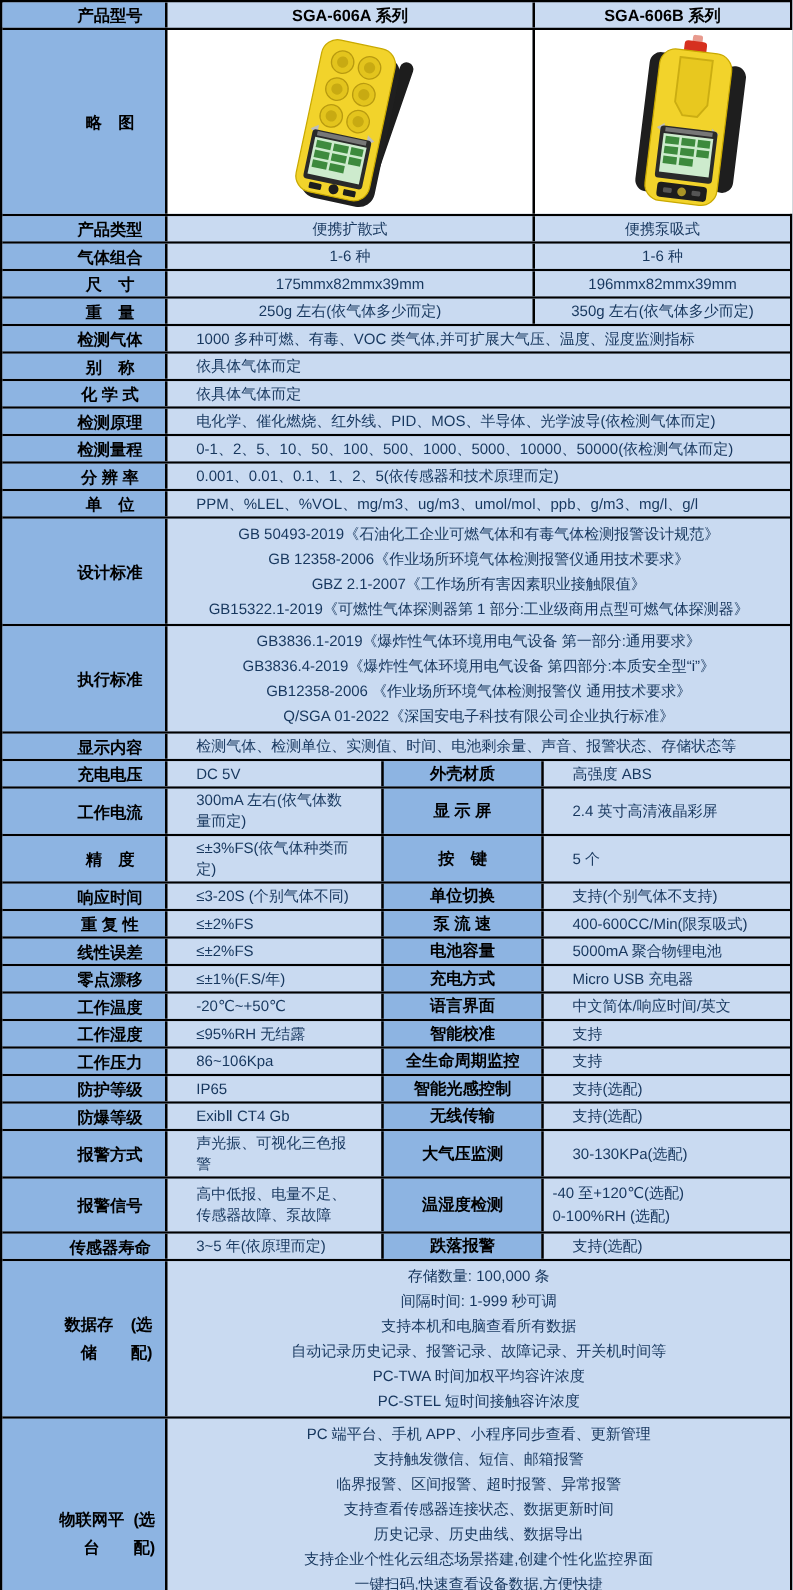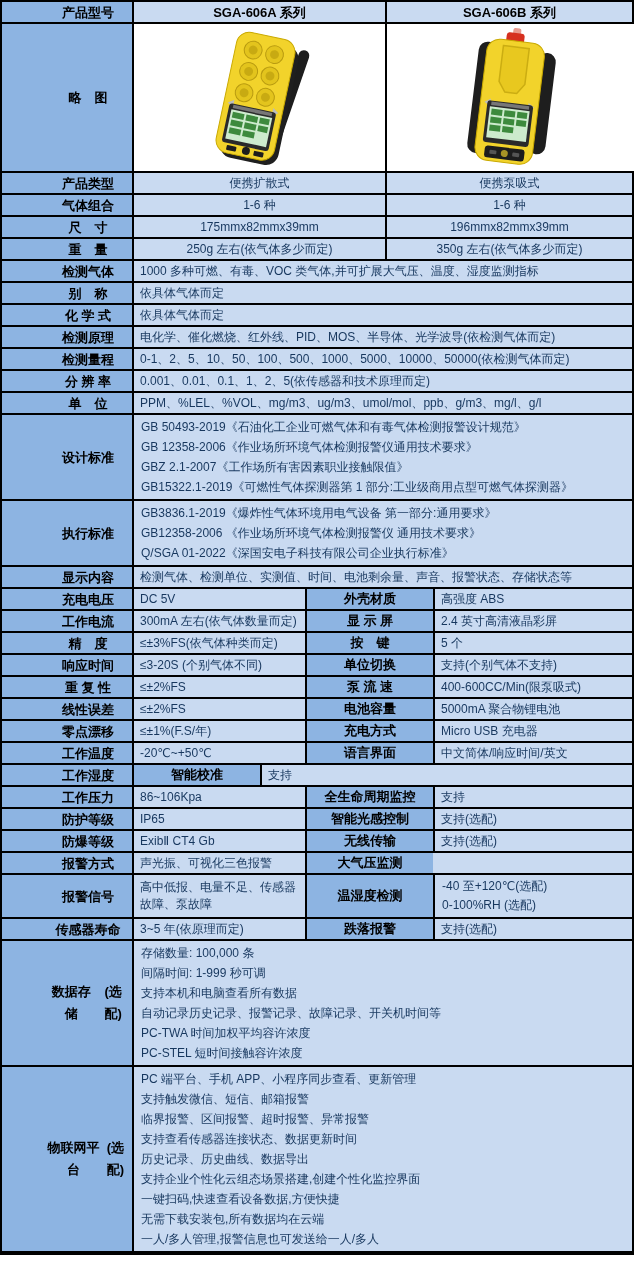--- a/index.html
+++ b/index.html
@@ -28,32 +28,32 @@
     font-size:13px;
     justify-content:center;
     text-align:center;
     padding:1px 2px;
     line-height:17px;
   }
   .val{
     background:#C9DAF1;
     color:#17375E;
     font-size:12px;
-    padding:1px 6px;
+    padding:1px 23px;
     line-height:17px;
   }
   .ctr{justify-content:center;text-align:center;padding:1px 2px;}
-  .w2{width:253px;flex:none;}
+  .w2{width:294px;flex:none;}
   .w3{flex:1;}
   .p2{width:173px;flex:none;}
   .p3{width:128px;flex:none;background:#8DB4E2;color:#000;font-weight:bold;font-size:13px;justify-content:center;text-align:center;padding:1px 2px;}
   .p4{flex:1;}
   .hd{font-weight:bold;color:#000;font-size:13px;}
   .lines{display:block;padding:2px 7px;}
-  .lines .ln{line-height:20px;white-space:nowrap;}
+  .lines .ln{line-height:20px;white-space:nowrap;text-align:center;}
   .stack{flex-direction:row;justify-content:center;line-height:22px;}
   .img-cell{background:#ffffff;justify-content:center;align-items:center;padding:0;}
   .r-sketch{height:147px;}
   .two-line{display:block;padding:2px 7px;}
   .two-line .ln{line-height:19px;white-space:nowrap;}
 </style>
 </head>
 <body>
 
 <div class="sheet">
@@ -199,20 +199,21 @@
       <div class="ln">GB 12358-2006《作业场所环境气体检测报警仪通用技术要求》</div>
       <div class="ln">GBZ 2.1-2007《工作场所有害因素职业接触限值》</div>
       <div class="ln">GB15322.1-2019《可燃性气体探测器第 1 部分:工业级商用点型可燃气体探测器》</div>
     </div>
   </div>
 
   <div class="row">
     <div class="c lab">执行标准</div>
     <div class="c val w3 lines">
       <div class="ln">GB3836.1-2019《爆炸性气体环境用电气设备 第一部分:通用要求》</div>
+      <div class="ln">GB3836.4-2019《爆炸性气体环境用电气设备 第四部分:本质安全型“i”》</div>
       <div class="ln">GB12358-2006 《作业场所环境气体检测报警仪 通用技术要求》</div>
       <div class="ln">Q/SGA 01-2022《深国安电子科技有限公司企业执行标准》</div>
     </div>
   </div>
 
   <div class="row">
     <div class="c lab">显示内容</div>
     <div class="c val w3">检测气体、检测单位、实测值、时间、电池剩余量、声音、报警状态、存储状态等</div>
   </div>
 
@@ -259,20 +260,21 @@
     <div class="c val p4">Micro USB 充电器</div>
   </div>
   <div class="row">
     <div class="c lab">工作温度</div>
     <div class="c val p2">-20℃~+50℃</div>
     <div class="c p3">语言界面</div>
     <div class="c val p4">中文简体/响应时间/英文</div>
   </div>
   <div class="row">
     <div class="c lab">工作湿度</div>
+    <div class="c val p2">≤95%RH 无结露</div>
     <div class="c p3">智能校准</div>
     <div class="c val p4">支持</div>
   </div>
   <div class="row">
     <div class="c lab">工作压力</div>
     <div class="c val p2">86~106Kpa</div>
     <div class="c p3">全生命周期监控</div>
     <div class="c val p4">支持</div>
   </div>
   <div class="row">
@@ -284,20 +286,21 @@
   <div class="row">
     <div class="c lab">防爆等级</div>
     <div class="c val p2">ExibⅡ CT4 Gb</div>
     <div class="c p3">无线传输</div>
     <div class="c val p4">支持(选配)</div>
   </div>
   <div class="row">
     <div class="c lab">报警方式</div>
     <div class="c val p2">声光振、可视化三色报警</div>
     <div class="c p3">大气压监测</div>
+    <div class="c val p4">30-130KPa(选配)</div>
   </div>
   <div class="row">
     <div class="c lab">报警信号</div>
     <div class="c val p2">高中低报、电量不足、传感器故障、泵故障</div>
     <div class="c p3">温湿度检测</div>
     <div class="c val p4 two-line">
       <div class="ln">-40 至+120℃(选配)</div>
       <div class="ln">0-100%RH  (选配)</div>
     </div>
   </div>

